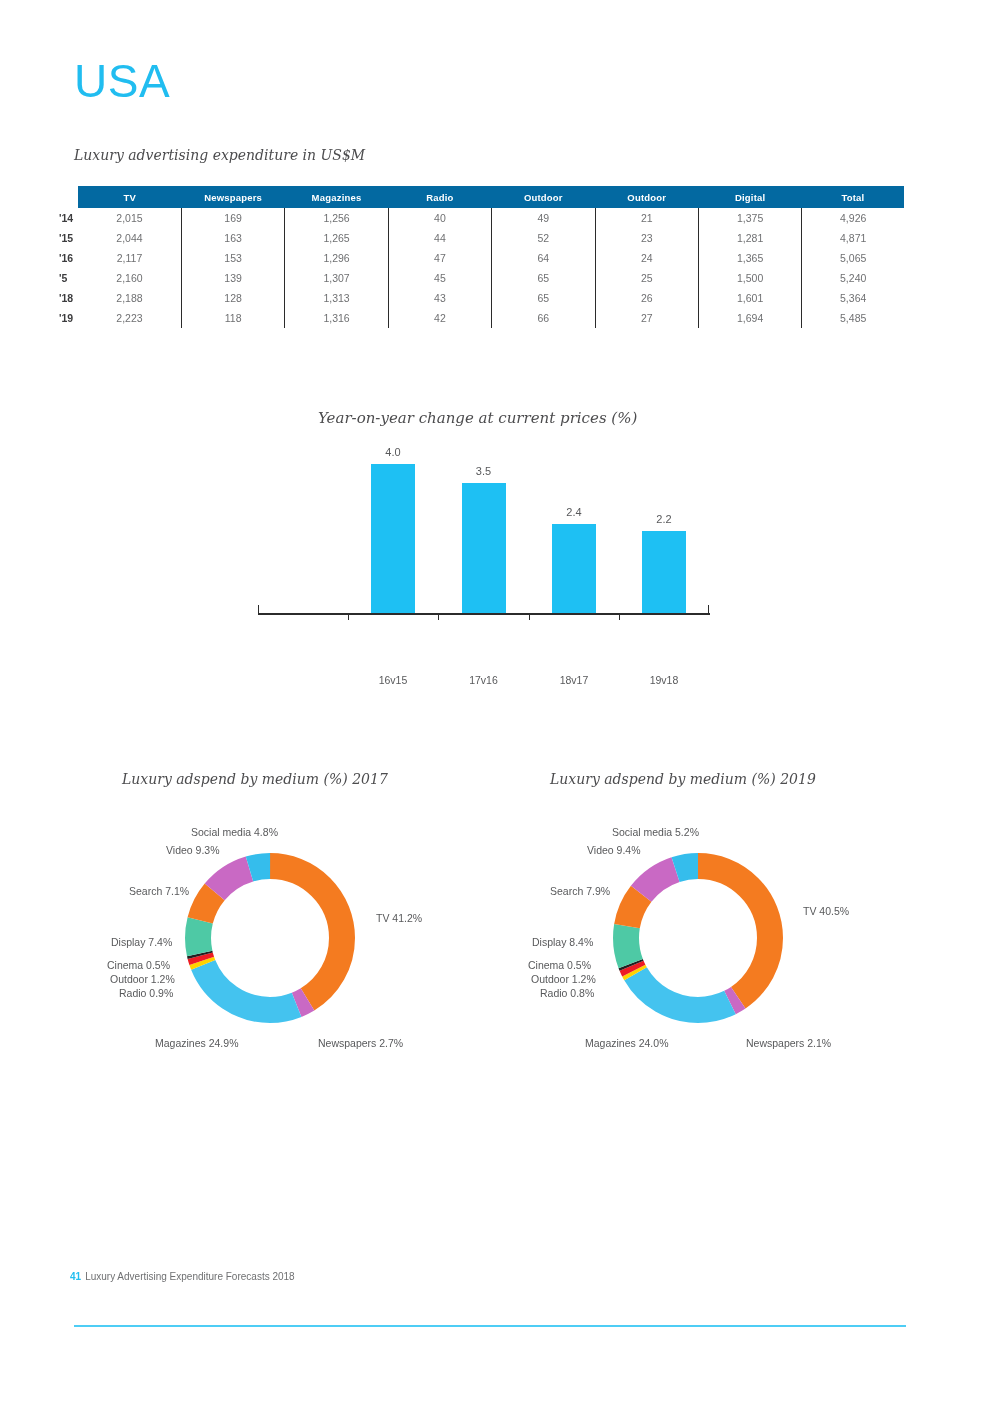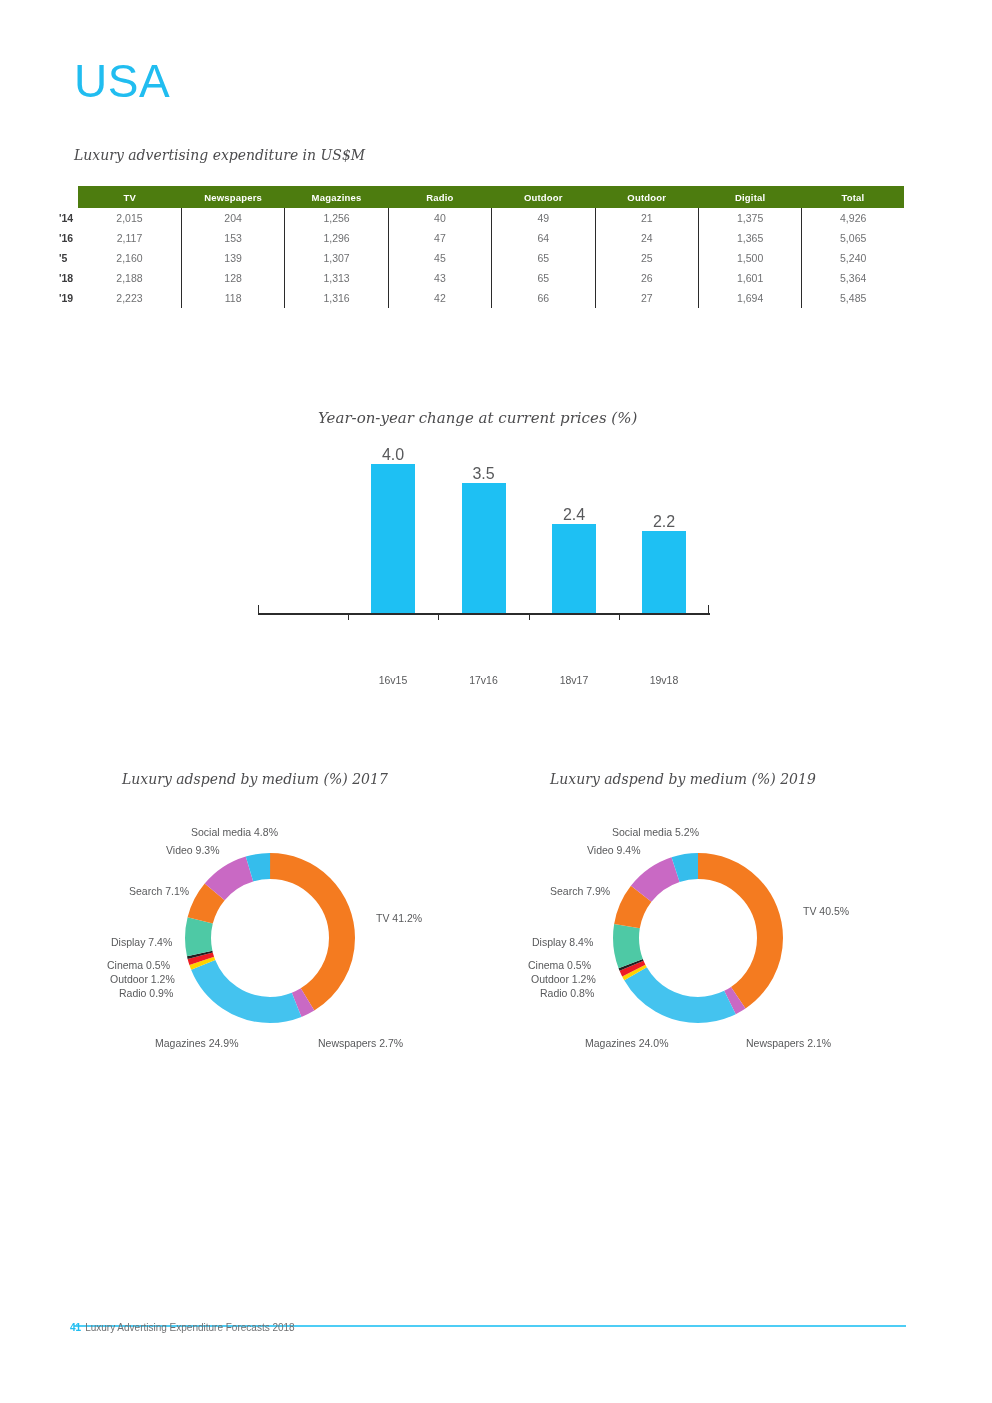--- a/index.html
+++ b/index.html
@@ -56,21 +56,21 @@
     table-layout: fixed;
   }
   table.data th, table.data td {
     font-size: 10.5px;
     text-align: center;
     padding: 0;
     height: 20px;
     font-family: "Liberation Sans", sans-serif;
   }
   table.data thead th {
-    background: #4d7c0f;
+    background: #0369a1;
     color: #ffffff;
     font-weight: bold;
     font-size: 9.5px;
     height: 22px;
     letter-spacing: 0.2px;
   }
   table.data thead th.yr-col {
     background: transparent;
   }
   table.data td.yr-col {
@@ -124,21 +124,21 @@
     position: absolute;
     background: #1ec0f3;
     left: 50%;
     transform: translateX(-50%);
     width: 44px;
   }
   .bar-val {
     position: absolute;
     left: 50%;
     transform: translateX(-50%);
-    font-size: 16px;
+    font-size: 11px;
     color: #58595b;
     white-space: nowrap;
   }
   .bar-cat {
     position: absolute;
     left: 50%;
     transform: translateX(-50%);
     top: 224px;
     font-size: 10.5px;
     color: #58595b;
@@ -162,21 +162,21 @@
     position: absolute;
     left: 74px;
     top: 1325px;
     width: 832px;
     height: 1.6px;
     background: #4ecdf5;
   }
   .footer-text {
     position: absolute;
     left: 70px;
-    top: 1322px;
+    top: 1271px;
     font-size: 10px;
     color: #6f7072;
   }
   .footer-num {
     color: #21bdf0;
     font-weight: bold;
     margin-right: 4px;
   }
 </style>
 </head>
@@ -209,27 +209,38 @@
         <th>Outdoor</th>
         <th>Outdoor</th>
         <th>Digital</th>
         <th>Total</th>
       </tr>
     </thead>
     <tbody>
       <tr>
         <td class="yr-col">'14</td>
         <td>2,015</td>
-        <td>204</td>
+        <td>169</td>
         <td>1,256</td>
         <td>40</td>
         <td>49</td>
         <td>21</td>
         <td>1,375</td>
         <td class="last-col">4,926</td>
+      </tr>
+      <tr>
+        <td class="yr-col">'15</td>
+        <td>2,044</td>
+        <td>163</td>
+        <td>1,265</td>
+        <td>44</td>
+        <td>52</td>
+        <td>23</td>
+        <td>1,281</td>
+        <td class="last-col">4,871</td>
       </tr>
       <tr>
         <td class="yr-col">'16</td>
         <td>2,117</td>
         <td>153</td>
         <td>1,296</td>
         <td>47</td>
         <td>64</td>
         <td>24</td>
         <td>1,365</td>

